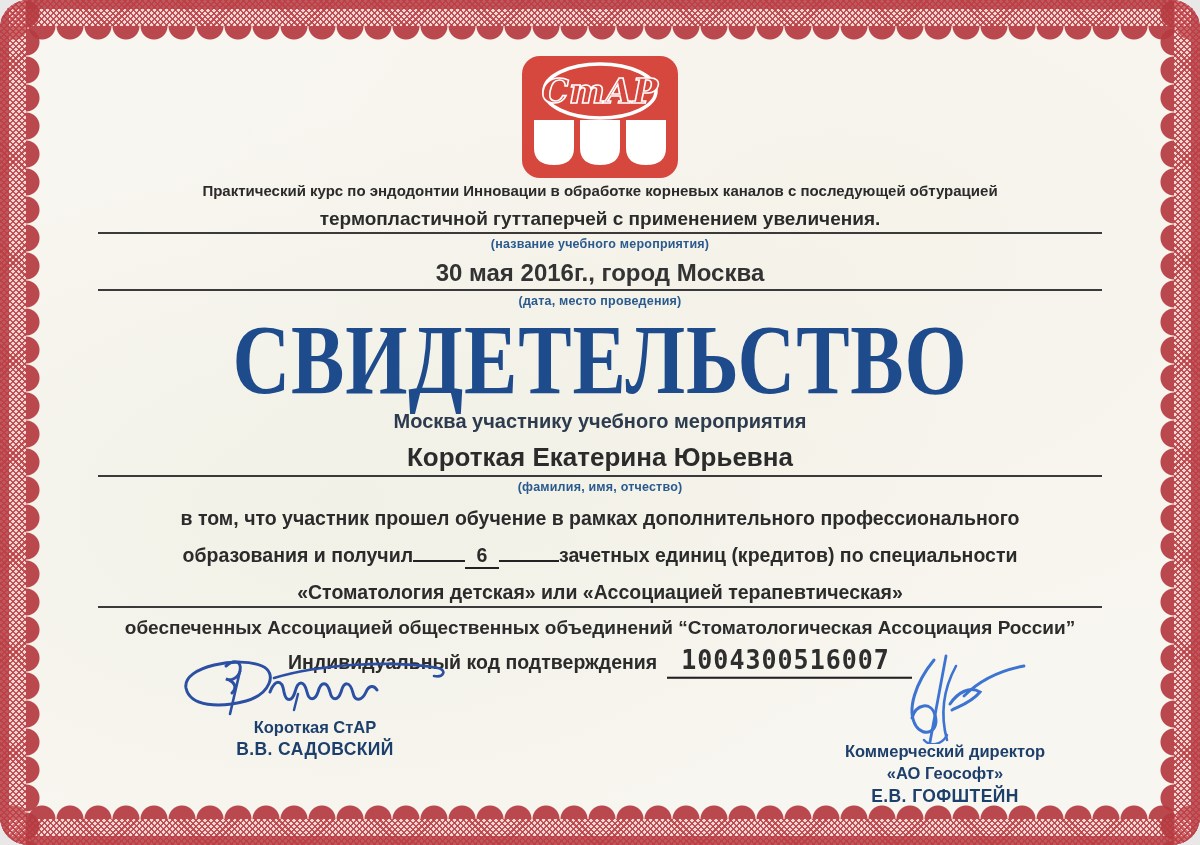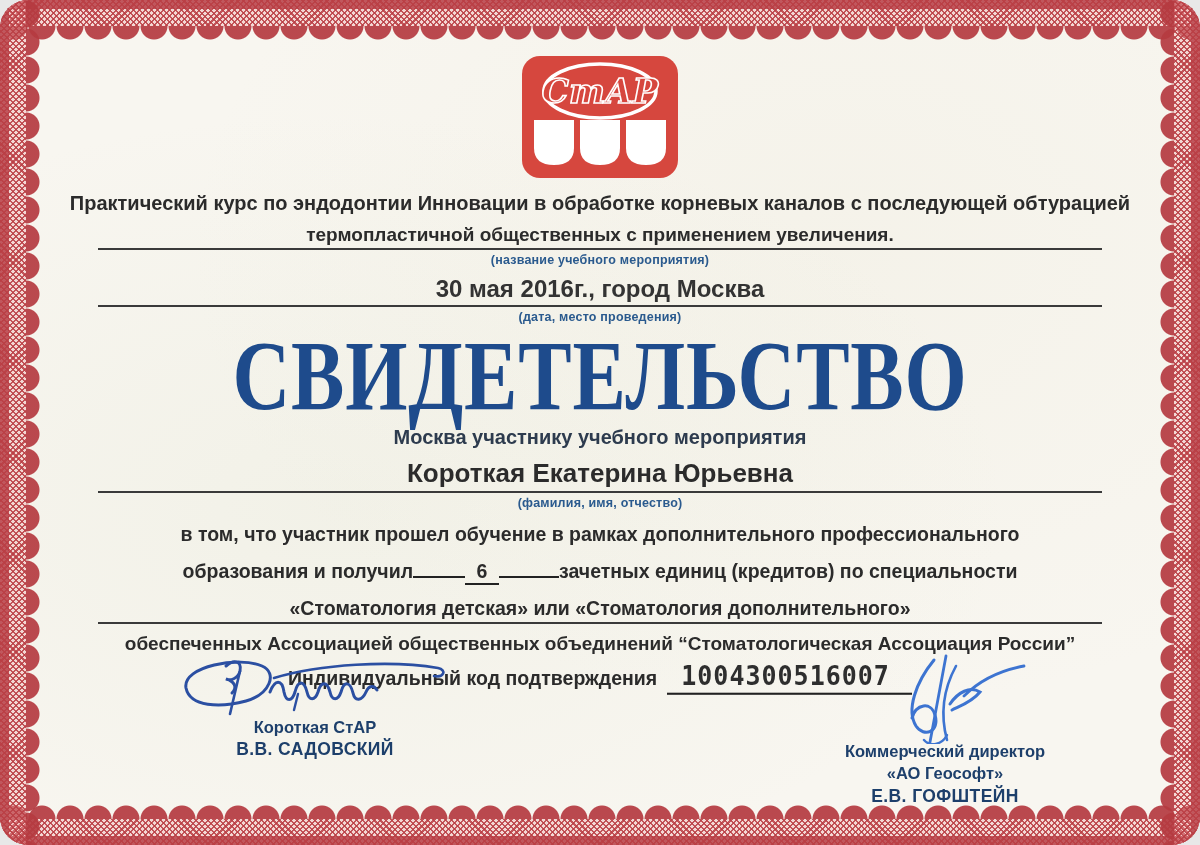--- a/index.html
+++ b/index.html
@@ -45,21 +45,21 @@
       repeating-linear-gradient(45deg, rgba(186,62,68,.85) 0 1.5px, rgba(255,255,255,0) 1.5px 4.2px) 14px 0/26px 100% no-repeat,
       repeating-linear-gradient(-45deg, rgba(186,62,68,.85) 0 1.5px, rgba(255,255,255,0) 1.5px 4.2px) 14px 0/26px 100% no-repeat,
       linear-gradient(rgba(236,160,162,.35),rgba(236,160,162,.35)) 14px 0/26px 100% no-repeat,
       linear-gradient(#a93038,#a93038) 31px 0/9px 100% no-repeat;}
 
   
   .content{position:absolute;top:40px;left:40px;right:40px;bottom:40px;text-align:center;z-index:2;}
   .logo-wrap{margin-top:16px;height:122px;}
   .rule{height:0;border-bottom:2px solid #3a3a3a;margin:2px 58px 0 58px;}
   .caption{font-size:12.5px;font-weight:bold;color:#2a5a8e;margin-top:3px;letter-spacing:.2px;}
-  .course-1{margin-top:14px;font-size:20px;font-weight:bold;color:#2b2b2b;}
+  .course-1{margin-top:4px;font-size:15px;font-weight:bold;color:#2b2b2b;}
   .course-2{margin-top:9px;font-size:19px;font-weight:bold;color:#2b2b2b;}
   .date-line{margin-top:8px;font-size:24px;font-weight:bold;color:#333;}
   .big-title{margin:4px 0 0 0;font-family:"Liberation Serif", serif;font-weight:bold;color:#1e4b8c;
     font-size:100px;line-height:.96;transform:scaleX(.80);transform-origin:center;letter-spacing:1px;white-space:nowrap;}
   .issued{margin-top:2px;font-size:20px;font-weight:bold;color:#2d3b4e;}
   .recipient{margin-top:9px;font-size:26px;font-weight:bold;color:#2b2b2b;}
   .body-1{margin-top:13px;font-size:19.5px;font-weight:bold;color:#2b2b2b;}
   .body-2{margin-top:10px;font-size:19.5px;font-weight:bold;color:#2b2b2b;}
   .blank{display:inline-block;border-bottom:2.5px solid #222;height:1em;vertical-align:baseline;}
   .blank-a{width:52px;} .blank-b{width:60px;}
@@ -94,41 +94,41 @@
         <rect x="0" y="0" width="156" height="122" rx="18" fill="#d6473e"></rect>
         <ellipse cx="78" cy="35" rx="56" ry="27" fill="none" stroke="#ffffff" stroke-width="3.5"></ellipse>
         <text x="78" y="47" text-anchor="middle" font-family="'DejaVu Serif', serif" font-style="italic" font-size="34" font-weight="bold" fill="#d6473e" stroke="#ffffff" stroke-width="1.6">СтАР</text>
         <path d="M12 64 h40 v28 q0 17 -20 17 q-20 0 -20 -17 Z" fill="#ffffff"></path>
         <path d="M58 64 h40 v28 q0 17 -20 17 q-20 0 -20 -17 Z" fill="#ffffff"></path>
         <path d="M104 64 h40 v28 q0 17 -20 17 q-20 0 -20 -17 Z" fill="#ffffff"></path>
       </svg>
     </div>
 
     <div class="course-1">Практический курс по эндодонтии Инновации в обработке корневых каналов с последующей обтурацией</div>
-    <div class="course-2">термопластичной общественных с применением увеличения.</div>
+    <div class="course-2">термопластичной гуттаперчей с применением увеличения.</div>
     <div class="rule"></div>
     <div class="caption">(название учебного мероприятия)</div>
 
     <div class="date-line">30 мая 2016г., город Москва</div>
     <div class="rule"></div>
     <div class="caption">(дата, место проведения)</div>
 
     <div class="big-title">СВИДЕТЕЛЬСТВО</div>
 
     <div class="issued">Москва участнику учебного мероприятия</div>
 
     <div class="recipient">Короткая Екатерина Юрьевна</div>
     <div class="rule"></div>
     <div class="caption">(фамилия, имя, отчество)</div>
 
     <div class="body-1">в том, что участник прошел обучение в рамках дополнительного профессионального</div>
 
     <div class="body-2"><span>образования и получил</span><span class="blank blank-a"></span><span class="credit-box">6</span><span class="blank blank-b"></span><span>зачетных единиц (кредитов) по специальности</span></div>
 
-    <div class="spec-line">«Стоматология детская» или «Стоматология дополнительного»</div>
+    <div class="spec-line">«Стоматология детская» или «Ассоциацией терапевтическая»</div>
     <div class="rule"></div>
 
     <div class="provider-line">обеспеченных Ассоциацией общественных объединений “Стоматологическая Ассоциация России”</div>
 
     <div class="code-line">
       <span>Индивидуальный код подтверждения</span><span class="code-value">1004300516007</span>
     </div>
 
     <div class="sig-row">
       <div class="sig-block sig-left">

